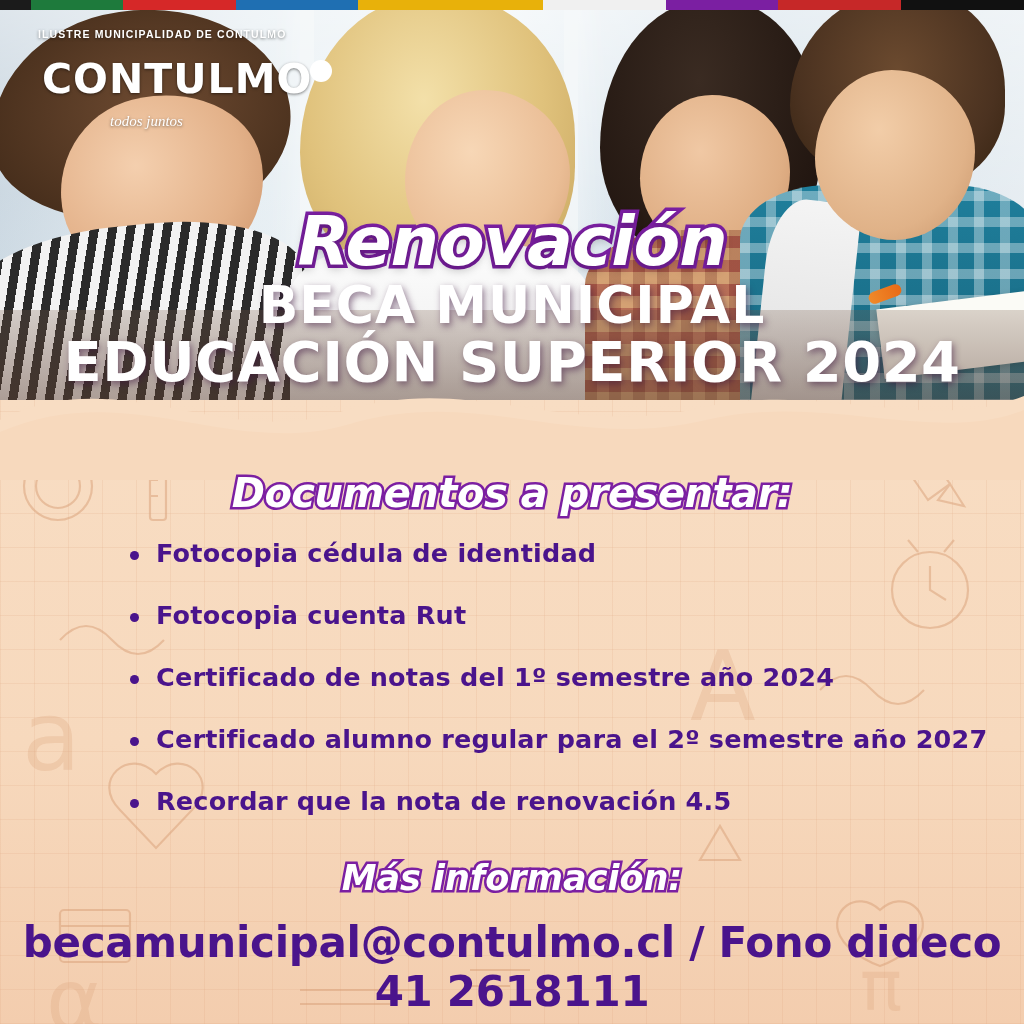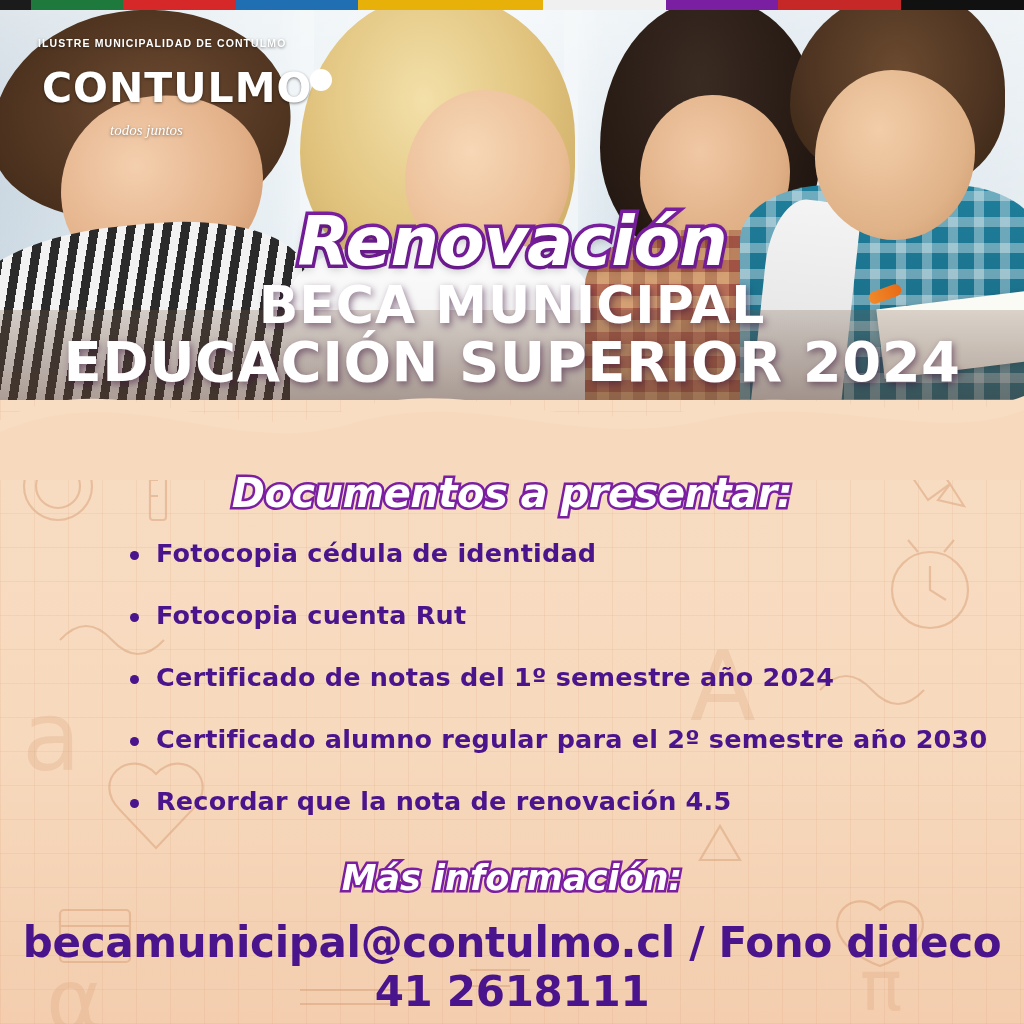--- a/index.html
+++ b/index.html
@@ -185,21 +185,21 @@
     position: absolute;
     left: 0; top: 390px;
     width: 1024px; height: 634px;
     z-index: 6;
     opacity: 0.5;
   }
 
   
   .logo {
     position: absolute;
-    left: 24px; top: 37px;
+    left: 24px; top: 28px;
     z-index: 30;
     color: #ffffff;
     text-shadow: 0 1px 3px rgba(0,0,0,0.5);
   }
   .logo-sub {
     font-size: 10.5px;
     letter-spacing: 1.1px;
     font-weight: 700;
     margin: 0 0 2px 14px;
   }
@@ -425,21 +425,21 @@
     <div class="h-line3">EDUCACIÓN SUPERIOR 2024</div>
   </div>
 
   <div class="content">
     <div class="docs-title">Documentos a presentar:</div>
 
     <ul class="doc-list">
       <li>Fotocopia cédula de identidad</li>
       <li>Fotocopia  cuenta Rut</li>
       <li>Certificado  de  notas  del 1º semestre  año  2024</li>
-      <li>Certificado  alumno regular para  el  2º semestre  año 2030</li>
+      <li>Certificado  alumno regular para  el  2º semestre  año 2027</li>
       <li>Recordar que la nota de renovación 4.5</li>
     </ul>
 
     <div class="more-title">Más información:</div>
     <div class="contact">becamunicipal@contulmo.cl / Fono dideco 41 2618111</div>
   </div>
 
 </div>
 
 </body></html>

